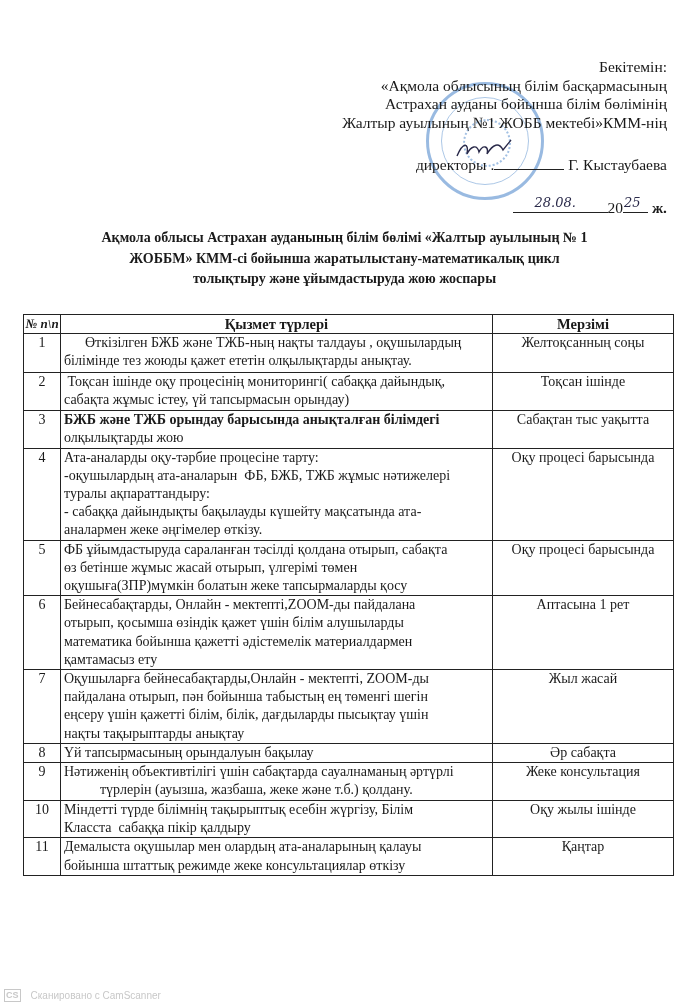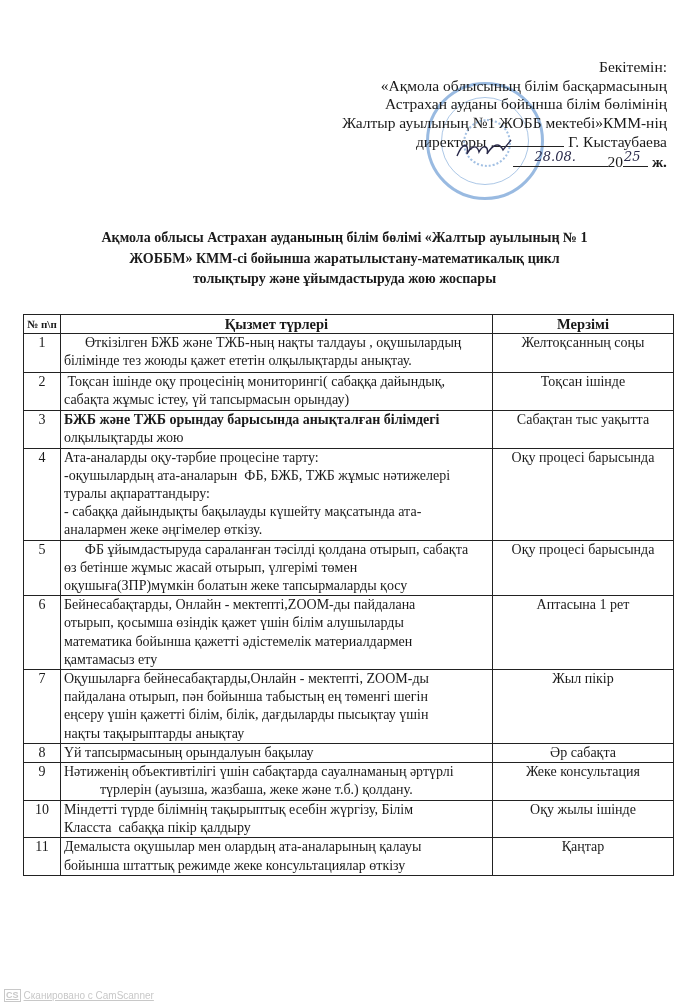--- a/index.html
+++ b/index.html
@@ -5,21 +5,21 @@
   html, body { margin: 0; padding: 0; }
   body {
     width: 689px; height: 1008px; background: #ffffff; position: relative; overflow: hidden;
     font-family: "Liberation Serif", "DejaVu Serif", serif; color: #1a1a1a;
   }
   .approval {
     position: absolute; right: 22px; top: 58px; text-align: right;
     font-size: 15.5px; line-height: 18.6px; z-index: 2;
   }
   .approval div { white-space: nowrap; }
-  .underline { display: inline-block; border-bottom: 1px solid #222; position: relative; }
+  .underline { display: inline-block; border-bottom: 1px solid #222; position: relative; margin-top: 23px; }
   .sig-space { width: 70px; height: 14px; }
   .date-a { width: 95px; height: 14px; }
   .date-b { width: 25px; height: 14px; }
   .hand { position: absolute; font-family: "DejaVu Serif", serif; font-style: italic; color: #2a2a4a; font-size: 13px; bottom: -1px; }
   .bold { font-weight: bold; }
   .stamp {
     position: absolute; left: 426px; top: 82px; width: 118px; height: 118px; border-radius: 50%;
     border: 3px solid rgba(70, 130, 200, 0.55); box-sizing: border-box; z-index: 1;
   }
   .stamp::before {
@@ -37,28 +37,28 @@
     position: absolute; left: 0; right: 0; top: 228px; text-align: center;
     font-weight: bold; font-size: 14px; line-height: 20.5px;
   }
   .title div { white-space: nowrap; }
   table.plan {
     position: absolute; left: 23px; top: 314px; width: 651px; border-collapse: collapse;
     font-size: 14px; line-height: 18.2px;
   }
   table.plan th, table.plan td { border: 1.3px solid #222; padding: 0 3px; vertical-align: top; }
   table.plan th { font-weight: bold; font-size: 14.5px; text-align: center; height: 18px; padding-top: 0; }
-  table.plan th.num-h { font-size: 11px; padding: 0 1px; white-space: nowrap; }
+  table.plan th.num-h { font-size: 13px; padding: 0 1px; white-space: nowrap; font-style: italic; }
   table.plan td.num { text-align: center; width: 30px; }
   table.plan td.activity { width: 425px; text-align: left; }
   table.plan td.term { text-align: center; }
   .line { display: block; }
   .watermark {
     position: absolute; left: 4px; bottom: 6px; font-family: "Liberation Sans", sans-serif; font-size: 10px; color: #c8c8c8;
-    display: flex; align-items: center; gap: 3px; text-decoration: underline;
+    display: flex; align-items: center; gap: 10px;
   }
   .cs-logo {
     display: inline-block; border: 1px solid #c8c8c8; font-weight: bold; font-size: 9px; padding: 0 1px; line-height: 11px; color: #c8c8c8;
   }
 </style>
 </head>
 <body>
 
 <div class="stamp"></div>
 <svg class="signature" viewBox="0 0 60 22">
@@ -126,21 +126,21 @@
           <span class="line" style="white-space: pre;">-оқушылардың ата-аналарын  ФБ, БЖБ, ТЖБ жұмыс нәтижелері</span>
           <span class="line" style="white-space: pre;">туралы ақпараттандыру:</span>
           <span class="line" style="white-space: pre;">- сабаққа дайындықты бақылауды күшейту мақсатында ата-</span>
           <span class="line" style="white-space: pre;">аналармен жеке әңгімелер өткізу.</span>
         </td>
         <td class="term">Оқу процесі барысында</td>
       </tr>
       <tr style="height: 52px;">
         <td class="num">5</td>
         <td class="activity">
-          <span class="line" style="white-space: pre; text-align: center;">ФБ ұйымдастыруда сараланған тәсілді қолдана отырып, сабақта</span>
+          <span class="line" style="white-space: pre;">ФБ ұйымдастыруда сараланған тәсілді қолдана отырып, сабақта</span>
           <span class="line" style="white-space: pre;">өз бетінше жұмыс жасай отырып, үлгерімі төмен</span>
           <span class="line" style="white-space: pre;">оқушыға(ЗПР)мүмкін болатын жеке тапсырмаларды қосу</span>
         </td>
         <td class="term">Оқу процесі барысында</td>
       </tr>
       <tr style="height: 73px;">
         <td class="num">6</td>
         <td class="activity">
           <span class="line" style="white-space: pre;">Бейнесабақтарды, Онлайн - мектепті,ZOOM-ды пайдалана</span>
           <span class="line" style="white-space: pre;">отырып, қосымша өзіндік қажет үшін білім алушыларды</span>
@@ -150,21 +150,21 @@
         <td class="term">Аптасына 1 рет</td>
       </tr>
       <tr style="height: 72px;">
         <td class="num">7</td>
         <td class="activity">
           <span class="line" style="white-space: pre;">Оқушыларға бейнесабақтарды,Онлайн - мектепті, ZOOM-ды</span>
           <span class="line" style="white-space: pre;">пайдалана отырып, пән бойынша табыстың ең төменгі шегін</span>
           <span class="line" style="white-space: pre;">еңсеру үшін қажетті білім, білік, дағдыларды пысықтау үшін</span>
           <span class="line" style="white-space: pre;">нақты тақырыптарды анықтау</span>
         </td>
-        <td class="term">Жыл пікір</td>
+        <td class="term">Жыл жасай</td>
       </tr>
       <tr style="height: 19px;">
         <td class="num">8</td>
         <td class="activity">
           <span class="line" style="white-space: pre;">Үй тапсырмасының орындалуын бақылау</span>
         </td>
         <td class="term">Әр сабақта</td>
       </tr>
       <tr style="height: 38px;">
         <td class="num">9</td>

